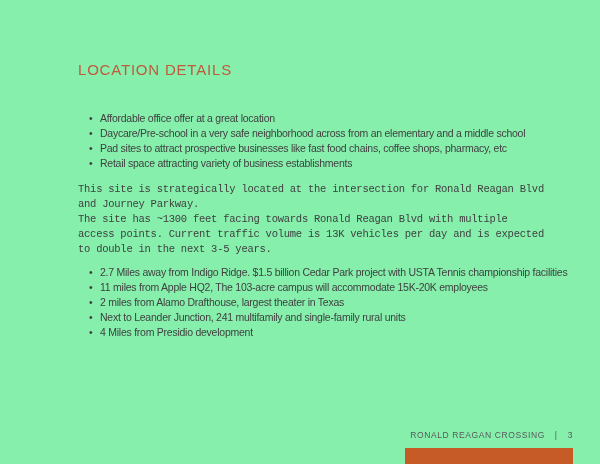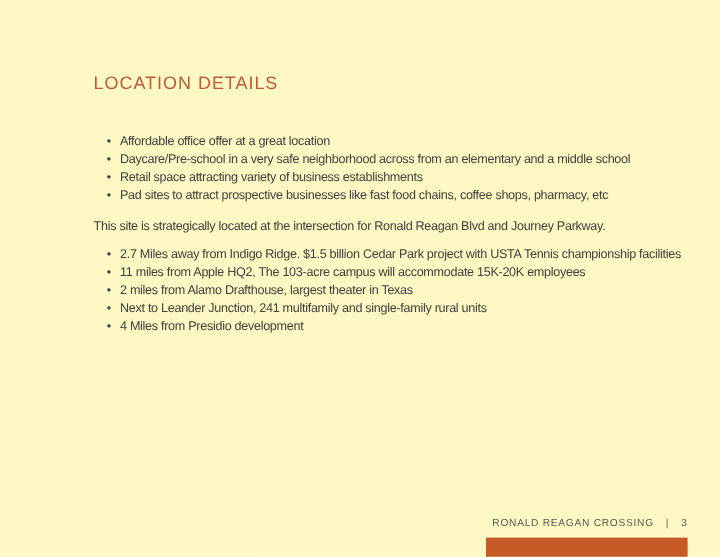--- a/index.html
+++ b/index.html
@@ -8,21 +8,21 @@
     height: 464px;
     background: #ffffff;
     font-family: "Liberation Sans", sans-serif;
     color: var(--body-text, #404040);
     position: relative;
     overflow: hidden;
   }
   .slide {
     position: absolute;
     inset: 0;
-    background: #fef9c3;
+    background: #86efac;
   }
   .content {
     position: absolute;
     top: 60px;
     left: 78px;
     width: 470px;
   }
   .page-title {
     margin: 0 0 31px 0;
     font-size: 15px;
@@ -31,21 +31,21 @@
     letter-spacing: 0.8px;
     color: var(--accent-heading, #C05A3C);
   }
   .para {
     margin: 0 0 12px 0;
     font-size: 10.5px;
     line-height: 15px;
     letter-spacing: -0.25px;
     color: var(--body-text, #404040);
   }
-  .para.site-para { margin-bottom: 8px; }
+  .para.site-para { margin-bottom: 8px; font-family: Liberation Mono, monospace; }
   .para .line { display: block; }
   ul.bullets {
     list-style: none;
     margin: 0 0 11px 0;
     padding: 0 0 0 11px;
   }
   ul.bullets li {
     position: relative;
     padding-left: 11px;
     font-size: 10.5px;
@@ -89,27 +89,28 @@
 <div class="slide">
   <div class="content">
 
     <h1 class="page-title">LOCATION DETAILS</h1>
 
 
     <ul class="bullets">
 
     <li>Affordable office offer at a great location</li>
         <li>Daycare/Pre-school in a very safe neighborhood across from an elementary and a middle school</li>
+        <li>Pad sites to attract prospective businesses like fast food chains, coffee shops, pharmacy, etc</li>
         <li>Retail space attracting variety of business establishments</li>
-        <li>Pad sites to attract prospective businesses like fast food chains, coffee shops, pharmacy, etc</li>
       </ul>
 
     <div class="para site-para">
 
     <span class="line">This site is strategically located at the intersection for Ronald Reagan Blvd and Journey Parkway.</span>
+        <span class="line">The site has ~1300 feet facing towards Ronald Reagan Blvd with multiple access points. Current traffic volume is 13K vehicles per day and is expected to double in the next 3-5 years.</span>
       </div>
 
     <ul class="bullets">
 
     <li>2.7 Miles away from Indigo Ridge. $1.5 billion Cedar Park project with USTA Tennis championship facilities</li>
         <li>11 miles from Apple HQ2, The 103-acre campus will accommodate 15K-20K employees</li>
         <li>2 miles from Alamo Drafthouse, largest theater in Texas</li>
         <li>Next to Leander Junction, 241 multifamily and single-family rural units</li>
         <li>4 Miles from Presidio development</li>
       </ul>

